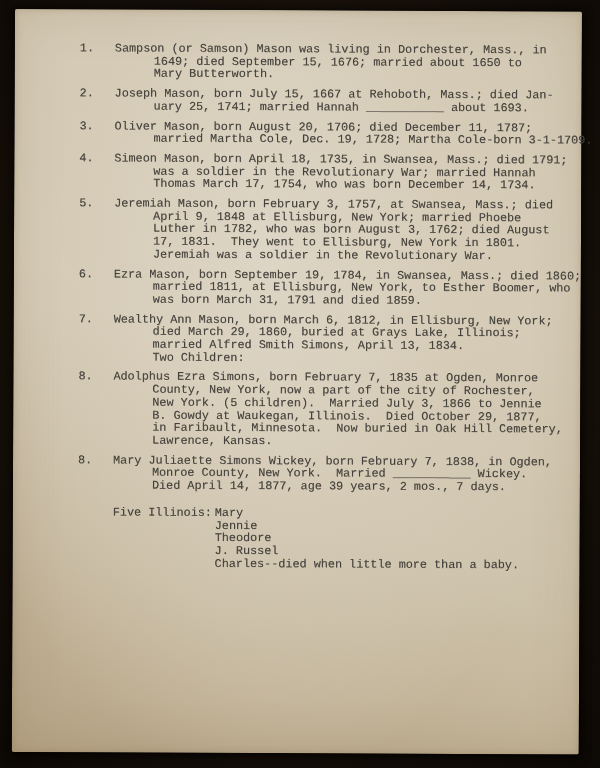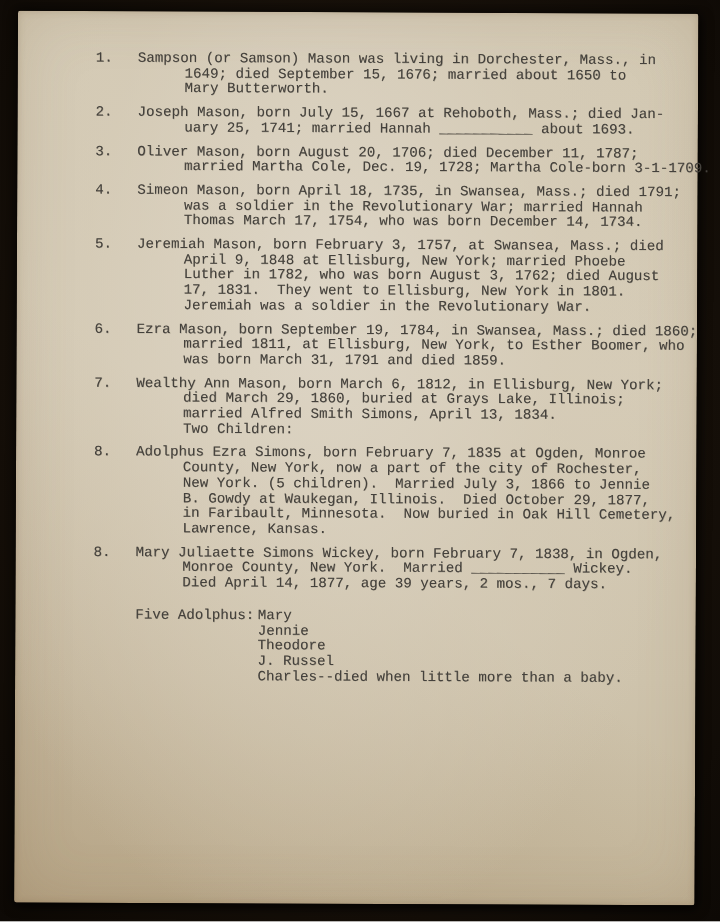--- a/index.html
+++ b/index.html
@@ -156,21 +156,21 @@
       <div class="item">
         <span class="num">8.</span>
         <div class="lines">
             <div class="line">Mary Juliaette Simons Wickey, born February 7, 1838, in Ogden,</div>
             <div class="line">Monroe County, New York.  Married ___________ Wickey.</div>
             <div class="line">Died April 14, 1877, age 39 years, 2 mos., 7 days.</div>
           </div>
       </div>
 
       <div class="five-children">
-        <span class="fc-label">Five Adolphus:</span>
+        <span class="fc-label">Five Illinois:</span>
         <div class="fc-names">
             <div class="line">Mary</div>
             <div class="line">Jennie</div>
             <div class="line">Theodore</div>
             <div class="line">J. Russel</div>
             <div class="line">Charles--died when little more than a baby.</div>
           </div>
       </div>
 
     </div>

